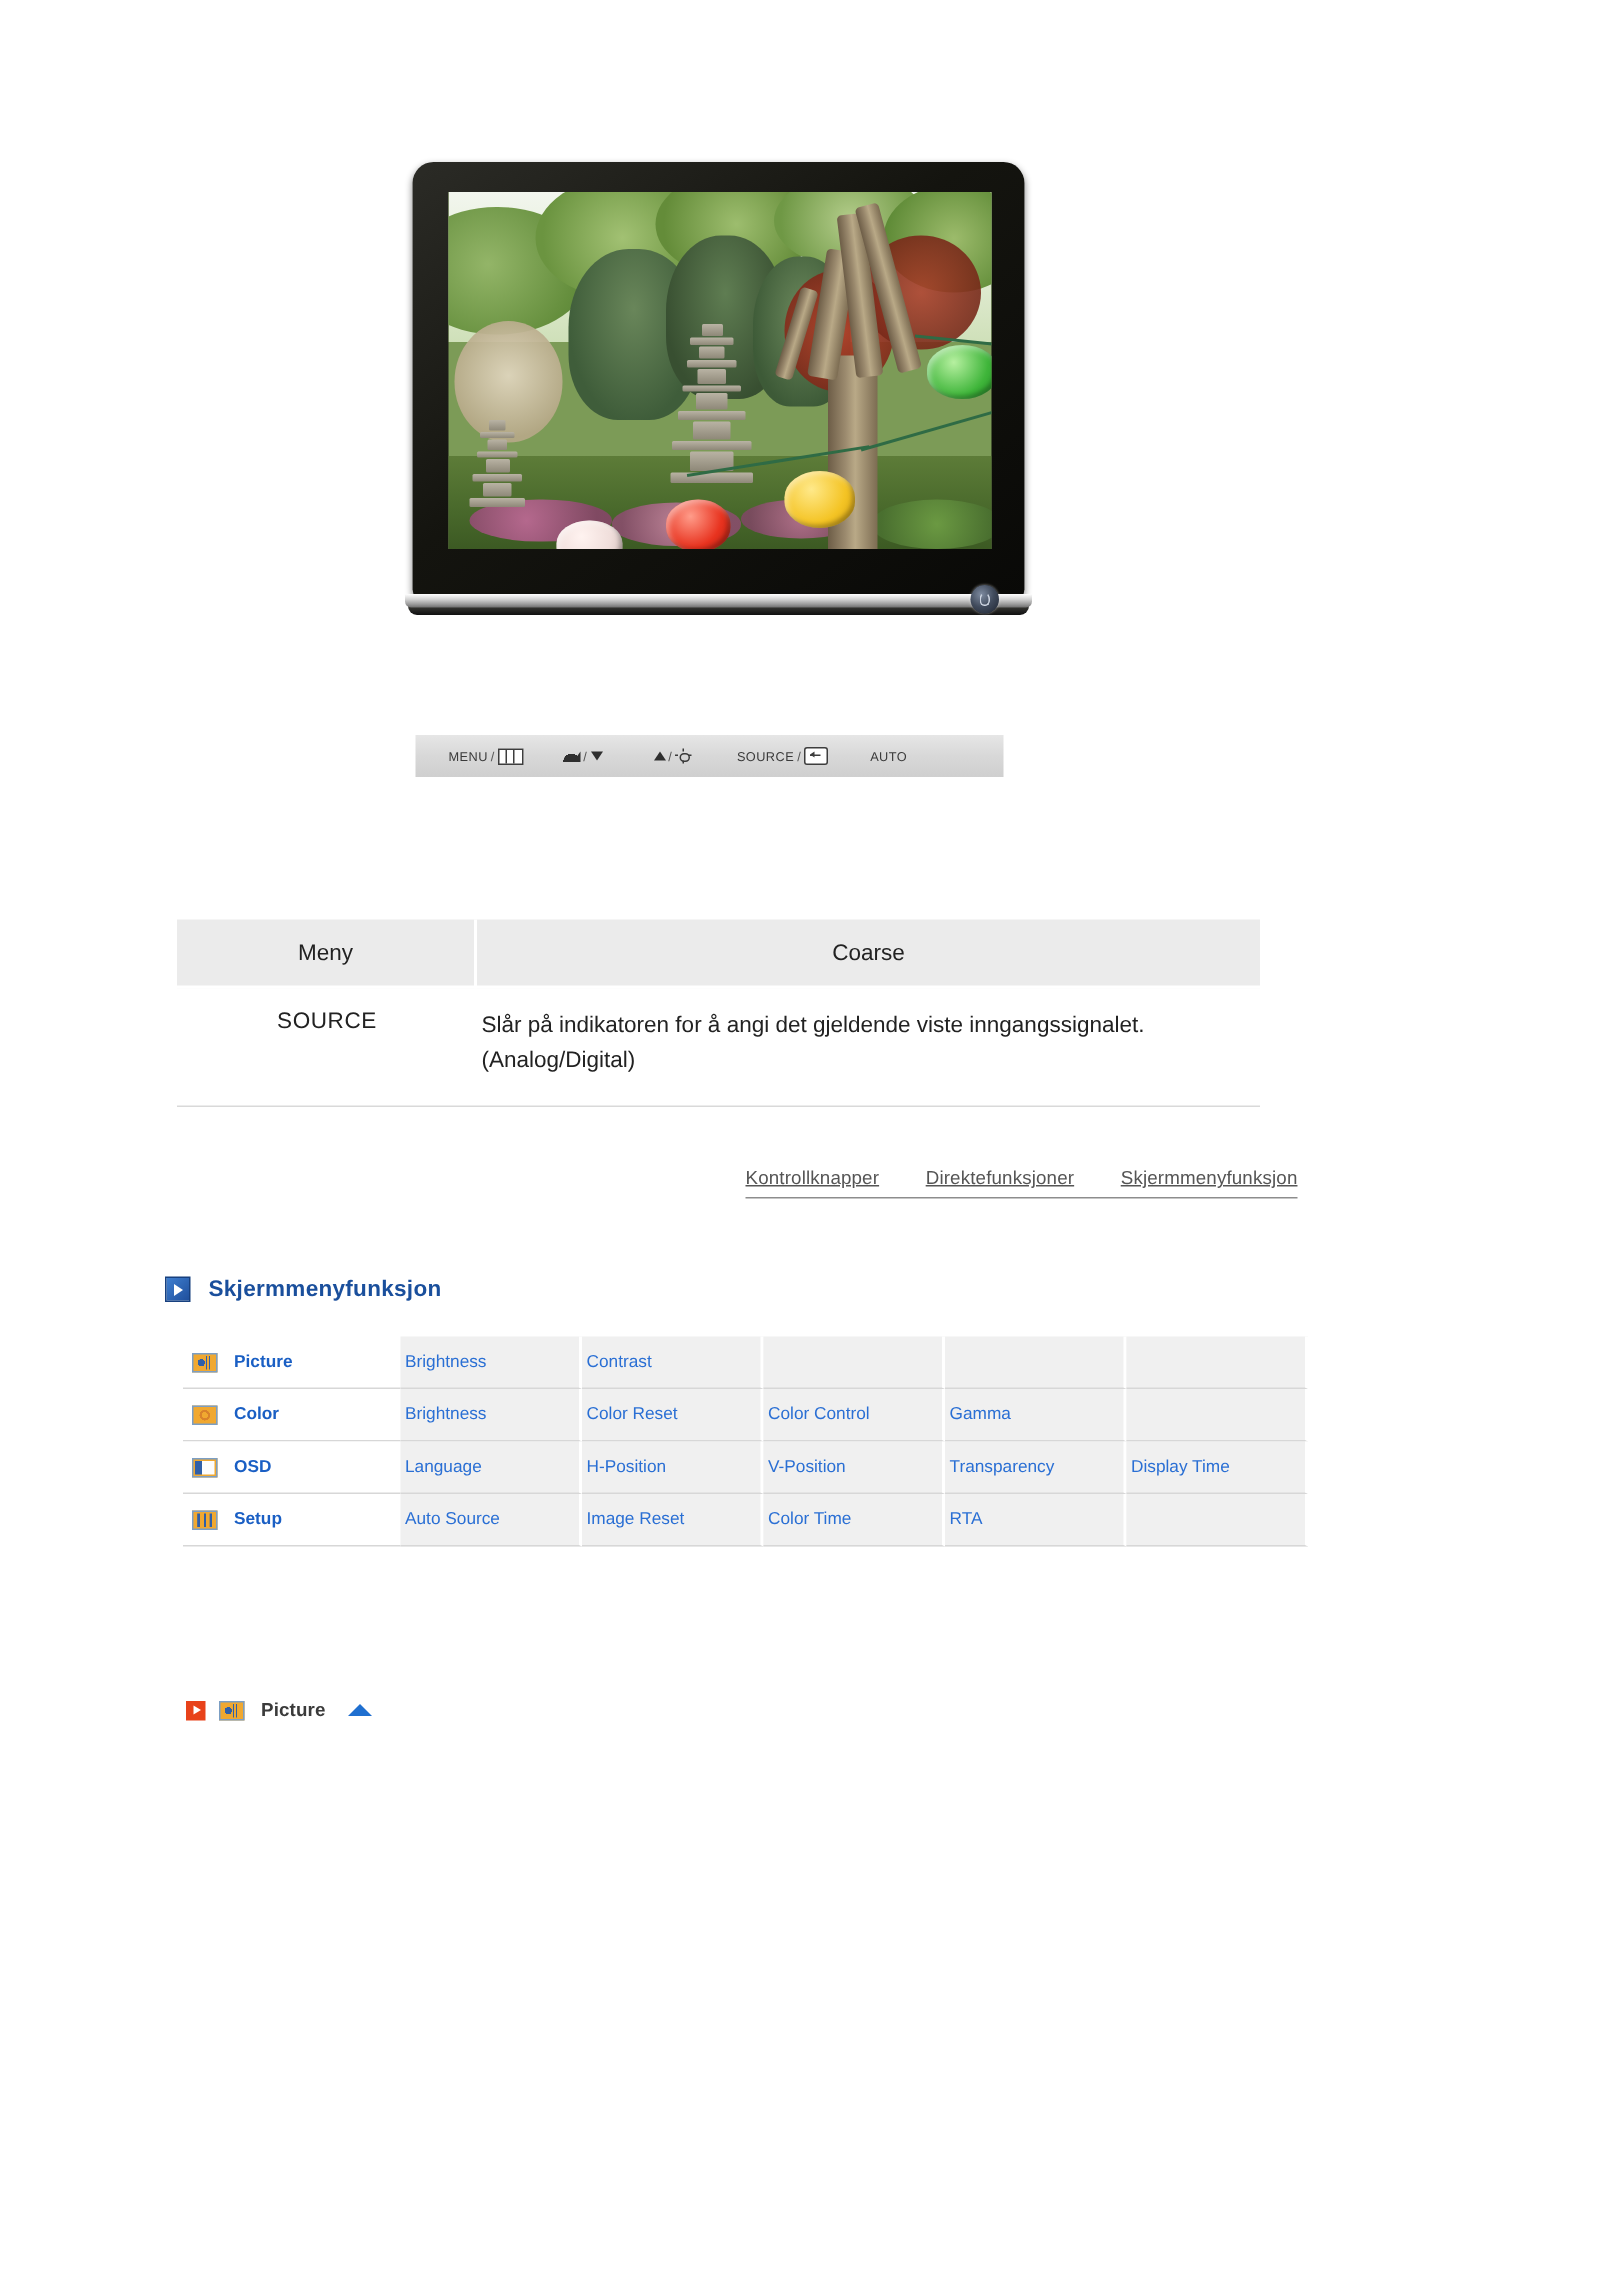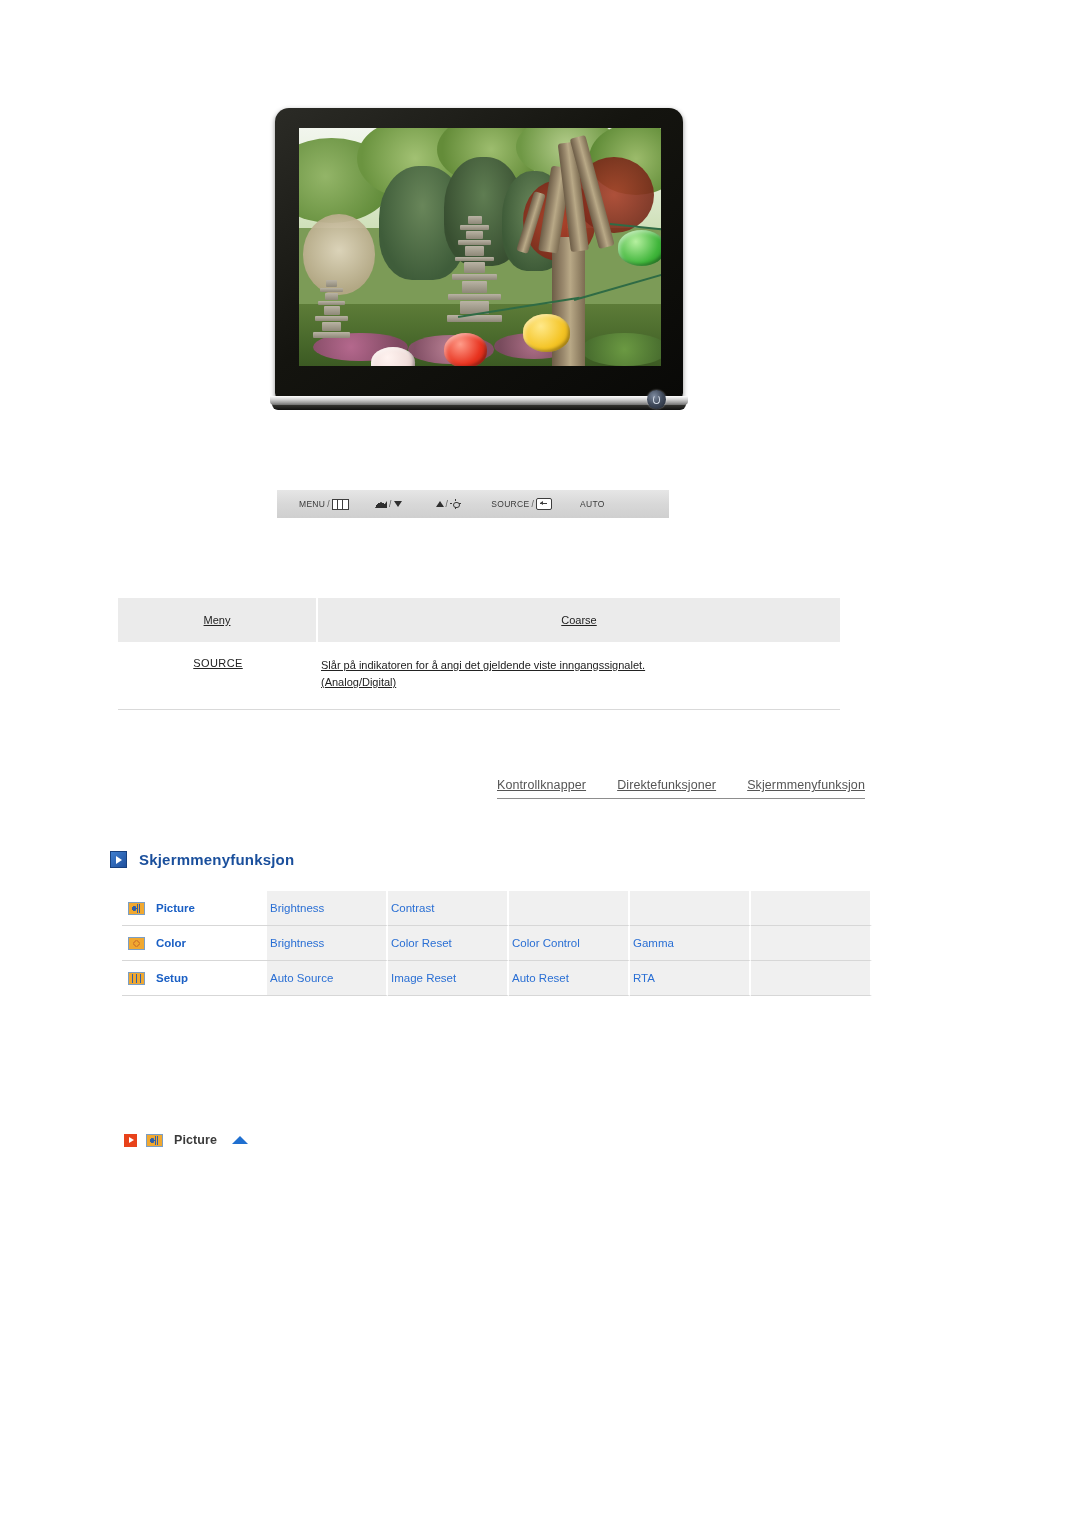--- a/index.html
+++ b/index.html
@@ -205,27 +205,26 @@
   .ico-enter::after{
     content:"";position:absolute; left:3px; top:2px;
     border-top:2.2px solid transparent;border-bottom:2.2px solid transparent;
     border-right:3px solid #3d3d3d;
   }
 
   
   #meny-table {
     position:absolute;
     left:118px;
-    top:598px;
+    top:613px;
     width:722px;
     border-collapse: separate;
     border-spacing: 0;
-    font-size:11px;
+    font-size:15px;
     color:#222;
-    text-decoration:underline;
   }
   #meny-table .thead-row td {
     background:#ebebeb;
     height:42px;
     text-align:center;
     vertical-align:middle;
     border-bottom: 2px solid #ffffff;
   }
   #meny-table .thead-row td.c1 { width:196px; border-right:2px solid #ffffff; }
   #meny-table .body-row td {
@@ -562,29 +561,44 @@
     </td>
     <td class="val">Brightness</td>
     <td class="val">Color Reset</td>
     <td class="val">Color Control</td>
     <td class="val">Gamma</td>
     <td class="val empty"></td>
   </tr>
   <tr>
     <td class="cat">
       <span class="cat-inner">
+        <span class="osd-icon ic-osd">
+              <span></span>
+            </span>
+        <span>OSD</span>
+      </span>
+    </td>
+    <td class="val">Language</td>
+    <td class="val">H-Position</td>
+    <td class="val">V-Position</td>
+    <td class="val">Transparency</td>
+    <td class="val">Display Time</td>
+  </tr>
+  <tr>
+    <td class="cat">
+      <span class="cat-inner">
         <span class="osd-icon ic-setup">
               <span></span>
             </span>
         <span>Setup</span>
       </span>
     </td>
     <td class="val">Auto Source</td>
     <td class="val">Image Reset</td>
-    <td class="val">Auto Reset</td>
+    <td class="val">Color Time</td>
     <td class="val">RTA</td>
     <td class="val empty"></td>
   </tr>
 </tbody>
   </table>
 
 <div id="picture-anchor">
   <span class="play-red"></span>
   <span class="osd-icon ic-picture">
       <span></span>

